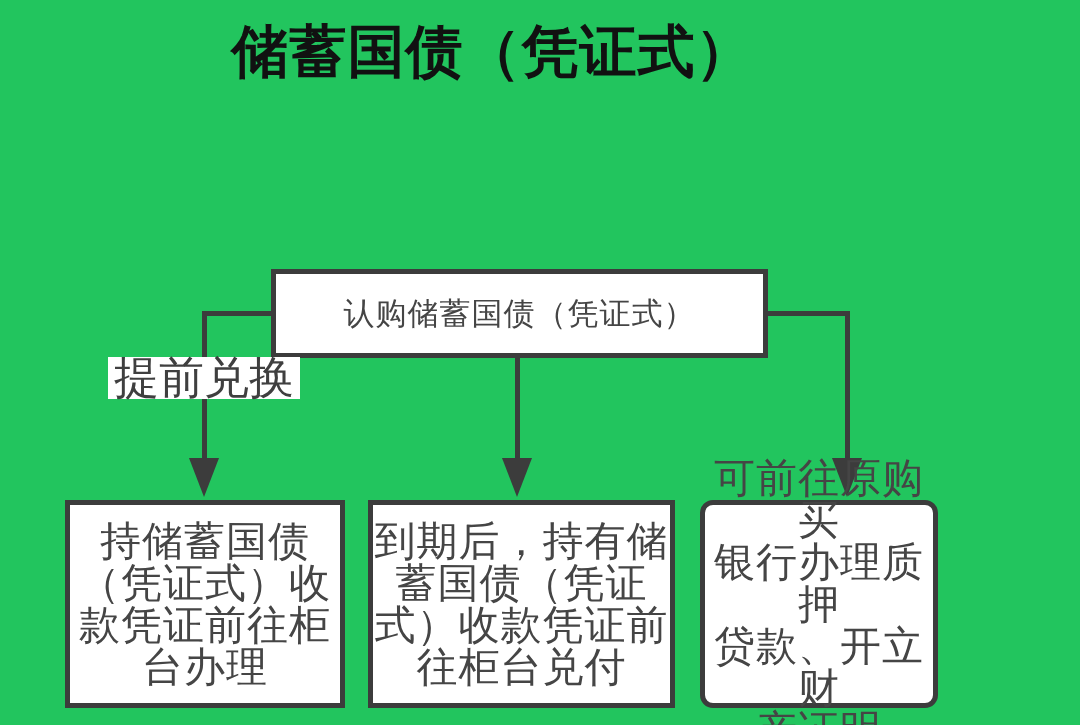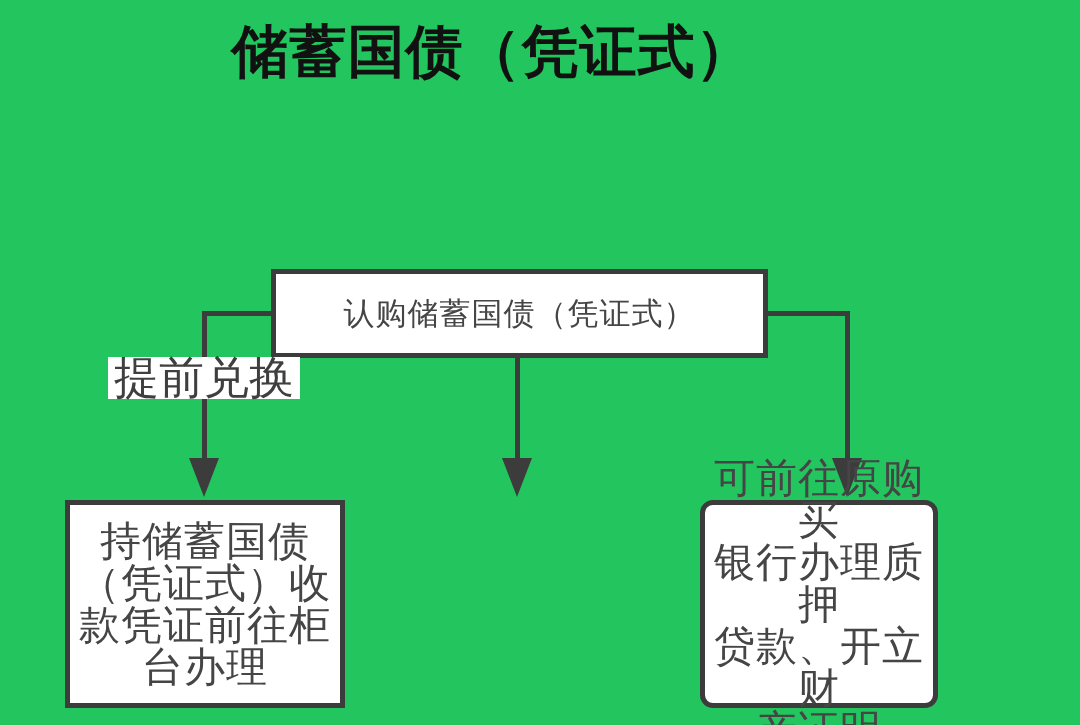--- a/index.html
+++ b/index.html
@@ -83,20 +83,26 @@
   <div class="arrowhead" style="left:832px;top:458px;"></div>
 
   <div class="edge-label" style="left:204px;top:357px;">提前兑换</div>
 
   <div class="node leaf-node leaf-left">
     <span>持储蓄国债
 （凭证式）收
 款凭证前往柜
 台办理</span>
   </div>
+  <div class="node leaf-node leaf-mid">
+    <span>到期后，持有储
+蓄国债（凭证
+式）收款凭证前
+往柜台兑付</span>
+  </div>
   <div class="node leaf-node leaf-right">
     <span>可前往原购买
 银行办理质押
 贷款、开立财
 产证明</span>
   </div>
 
 </div>
 
 </body></html>

